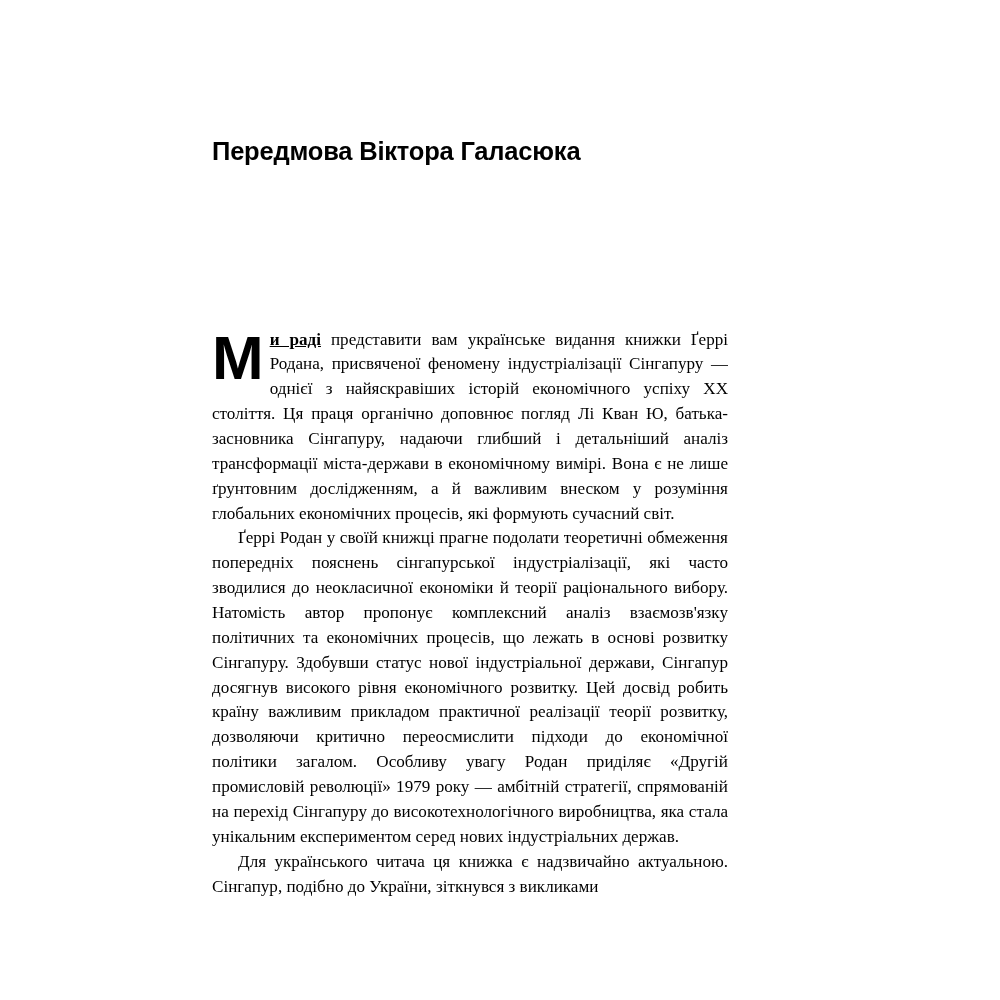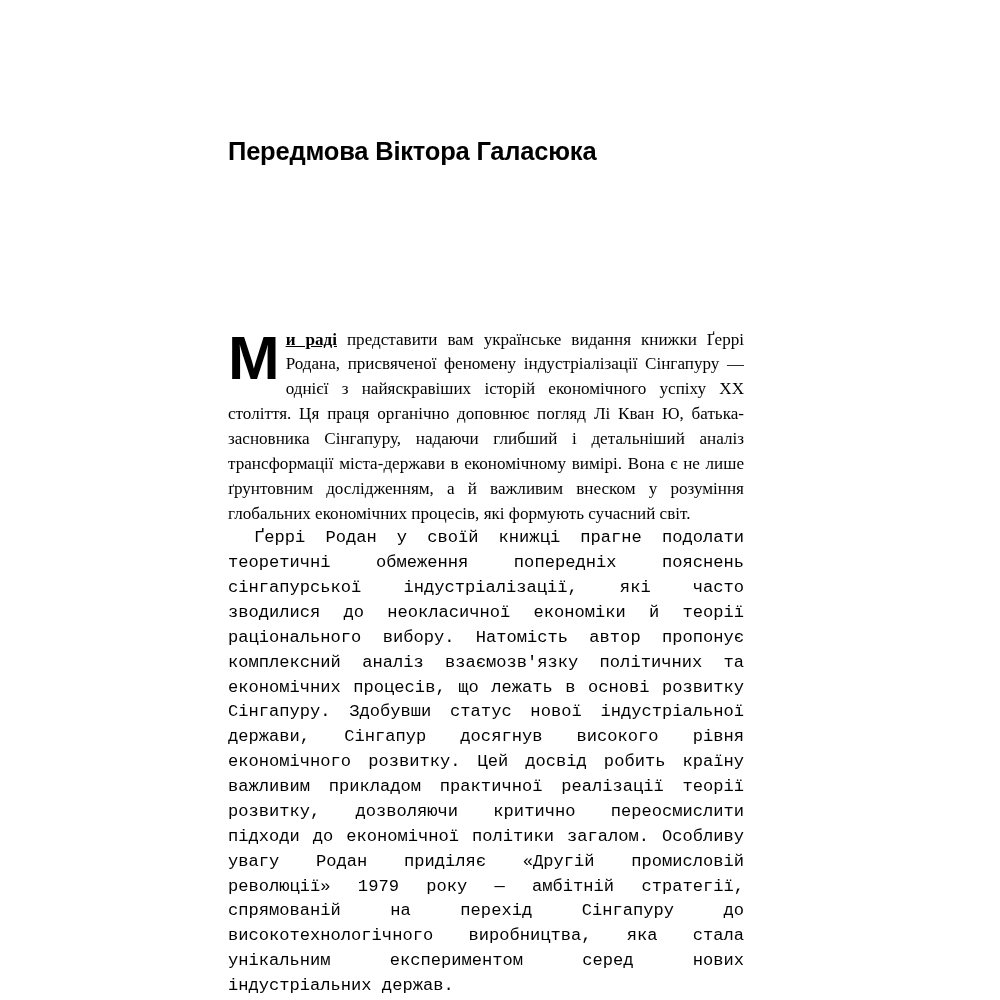--- a/index.html
+++ b/index.html
@@ -11,21 +11,21 @@
     position: relative;
     width: 1000px;
     height: 1000px;
     background: #ffffff;
     overflow: hidden;
     font-family: "Liberation Serif", serif;
     color: #000000;
   }
   .content {
     position: absolute;
-    left: 228px;
+    left: 212px;
     top: 0;
     width: 516px;
   }
   .chapter-title {
     font-family: "Liberation Sans", sans-serif;
     font-weight: bold;
     font-size: 25.5px;
     letter-spacing: -0.2px;
     color: #000000;
     margin: 0;
@@ -39,21 +39,20 @@
     margin: 0;
     font-size: 17.1px;
     line-height: 1.455;
     text-align: justify;
     text-justify: inter-word;
     hyphens: manual;
     color: #000000;
   }
   p.para + p.para {
     text-indent: 26px;
-    font-family: Liberation Mono, monospace;
   }
   .dropcap {
     float: left;
     font-family: "Liberation Sans", sans-serif;
     font-weight: bold;
     font-size: 62px;
     line-height: 0.80;
     margin: 5px 6px 0 0;
     color: #000000;
   }
@@ -74,16 +73,17 @@
     <h1 class="chapter-title">Передмова Віктора Галасюка</h1>
 
     <div class="body-block">
 
       <p class="para first-para">
         <span class="dropcap">М</span><span class="lead-bold">и раді</span><span> представити вам українське видання книжки Ґеррі Родана, присвяченої феномену індустріалізації Сінгапуру — однієї з найяскравіших історій економічного успіху XX століття. Ця праця органічно доповнює погляд Лі Кван Ю, батька-засновника Сінгапуру, надаючи глибший і детальніший аналіз трансформації міста-держави в економічному вимірі. Вона є не лише ґрунтовним дослідженням, а й важливим внеском у розуміння глобальних економічних процесів, які формують сучасний світ.</span>
       </p>
 
       <p class="para">Ґеррі Родан у своїй книжці прагне подолати теоретичні обмеження попередніх пояснень сінгапурської індустріалізації, які часто зводилися до неокласичної економіки й теорії раціонального вибору. Натомість автор пропонує комплексний аналіз взаємозв'язку політичних та економічних процесів, що лежать в основі розвитку Сінгапуру. Здобувши статус нової індустріальної держави, Сінгапур досягнув високого рівня економічного розвитку. Цей досвід робить країну важливим прикладом практичної реалізації теорії розвитку, дозволяючи критично переосмислити підходи до економічної політики загалом. Особливу увагу Родан приділяє «Другій промисловій революції» 1979 року — амбітній стратегії, спрямованій на перехід Сінгапуру до високотехнологічного виробництва, яка стала унікальним експериментом серед нових індустріальних держав.</p>
 
+      <p class="para">Для українського читача ця книжка є надзвичайно актуальною. Сінгапур, подібно до України, зіткнувся з викликами</p>
 
     </div>
   </div>
 </div>
 
 </body></html>

